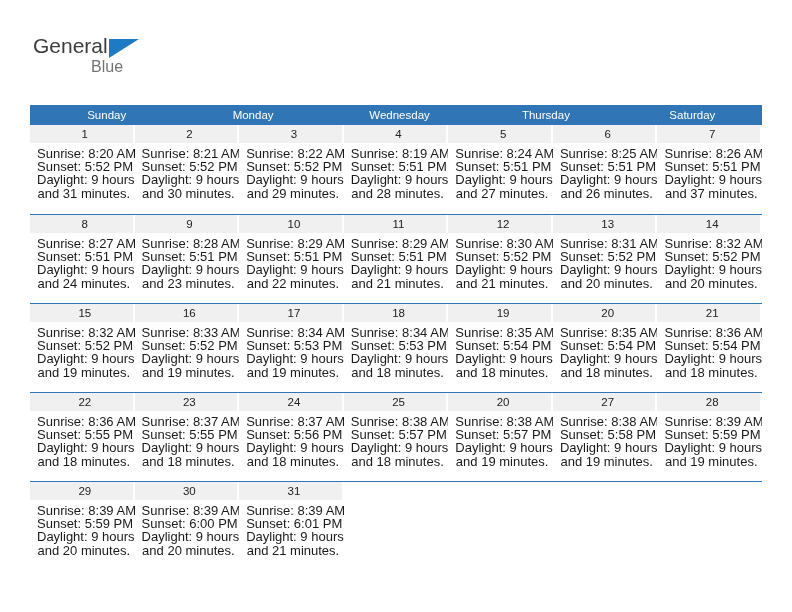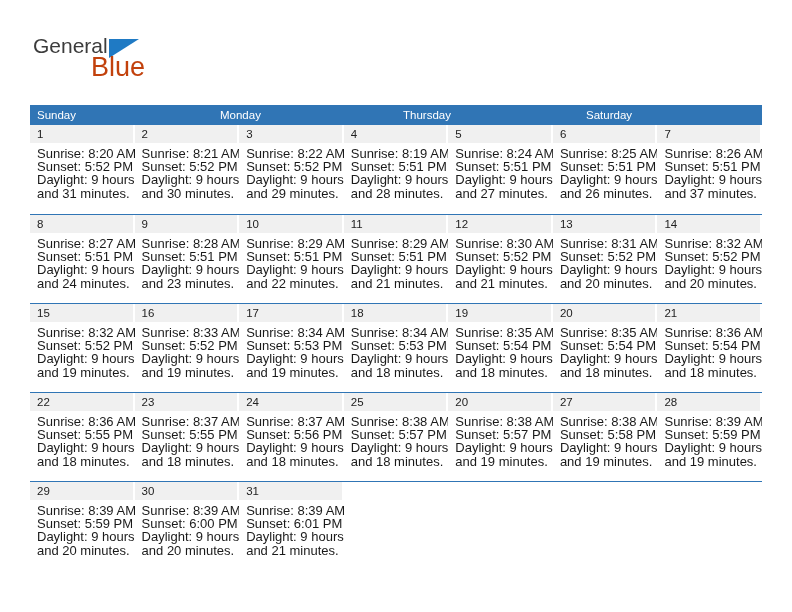--- a/index.html
+++ b/index.html
@@ -39,22 +39,22 @@
     position: absolute;
     left: 0; top: 0;
     font-size: 21px;
     letter-spacing: 0px;
     color: #3c3c3c;
     line-height: 24px;
   }
   .logo-blue {
     position: absolute;
     left: 58px; top: 21px;
-    font-size: 27px;
-    color: #c2410c;
+    font-size: 16px;
+    color: #737373;
     line-height: 24px;
   }
   .logo-tri {
     position: absolute;
     left: 76px;
     top: 5px;
     width: 0; height: 0;
     border-left: 30px solid #1f7ac4;
     border-bottom: 19px solid transparent;
   }
@@ -79,20 +79,21 @@
     line-height: 18px;
     white-space: nowrap;
   }
 
   
   .calendar {
     position: absolute;
     left: 30px;
     top: 105px;
     width: 732px;
+    text-align: center;
   }
   .weekhead {
     display: flex;
     background: #3075b5;
     height: 20px;
   }
   .weekhead .wh {
     flex: 1 1 0;
     color: #ffffff;
     font-size: 11.5px;
@@ -152,20 +153,21 @@
     </div>
 
 
   </div>
 
   <div class="calendar">
 
     <div class="weekhead">
       <div class="wh">Sunday</div>
       <div class="wh">Monday</div>
+      <div class="wh">Wednesday</div>
       <div class="wh">Thursday</div>
       <div class="wh">Saturday</div>
     </div>
 
     <div class="week first">
       <div class="daycell">
           <div class="daynum-band">
             <div class="daynum">1</div>
           </div>
           <div class="info">

